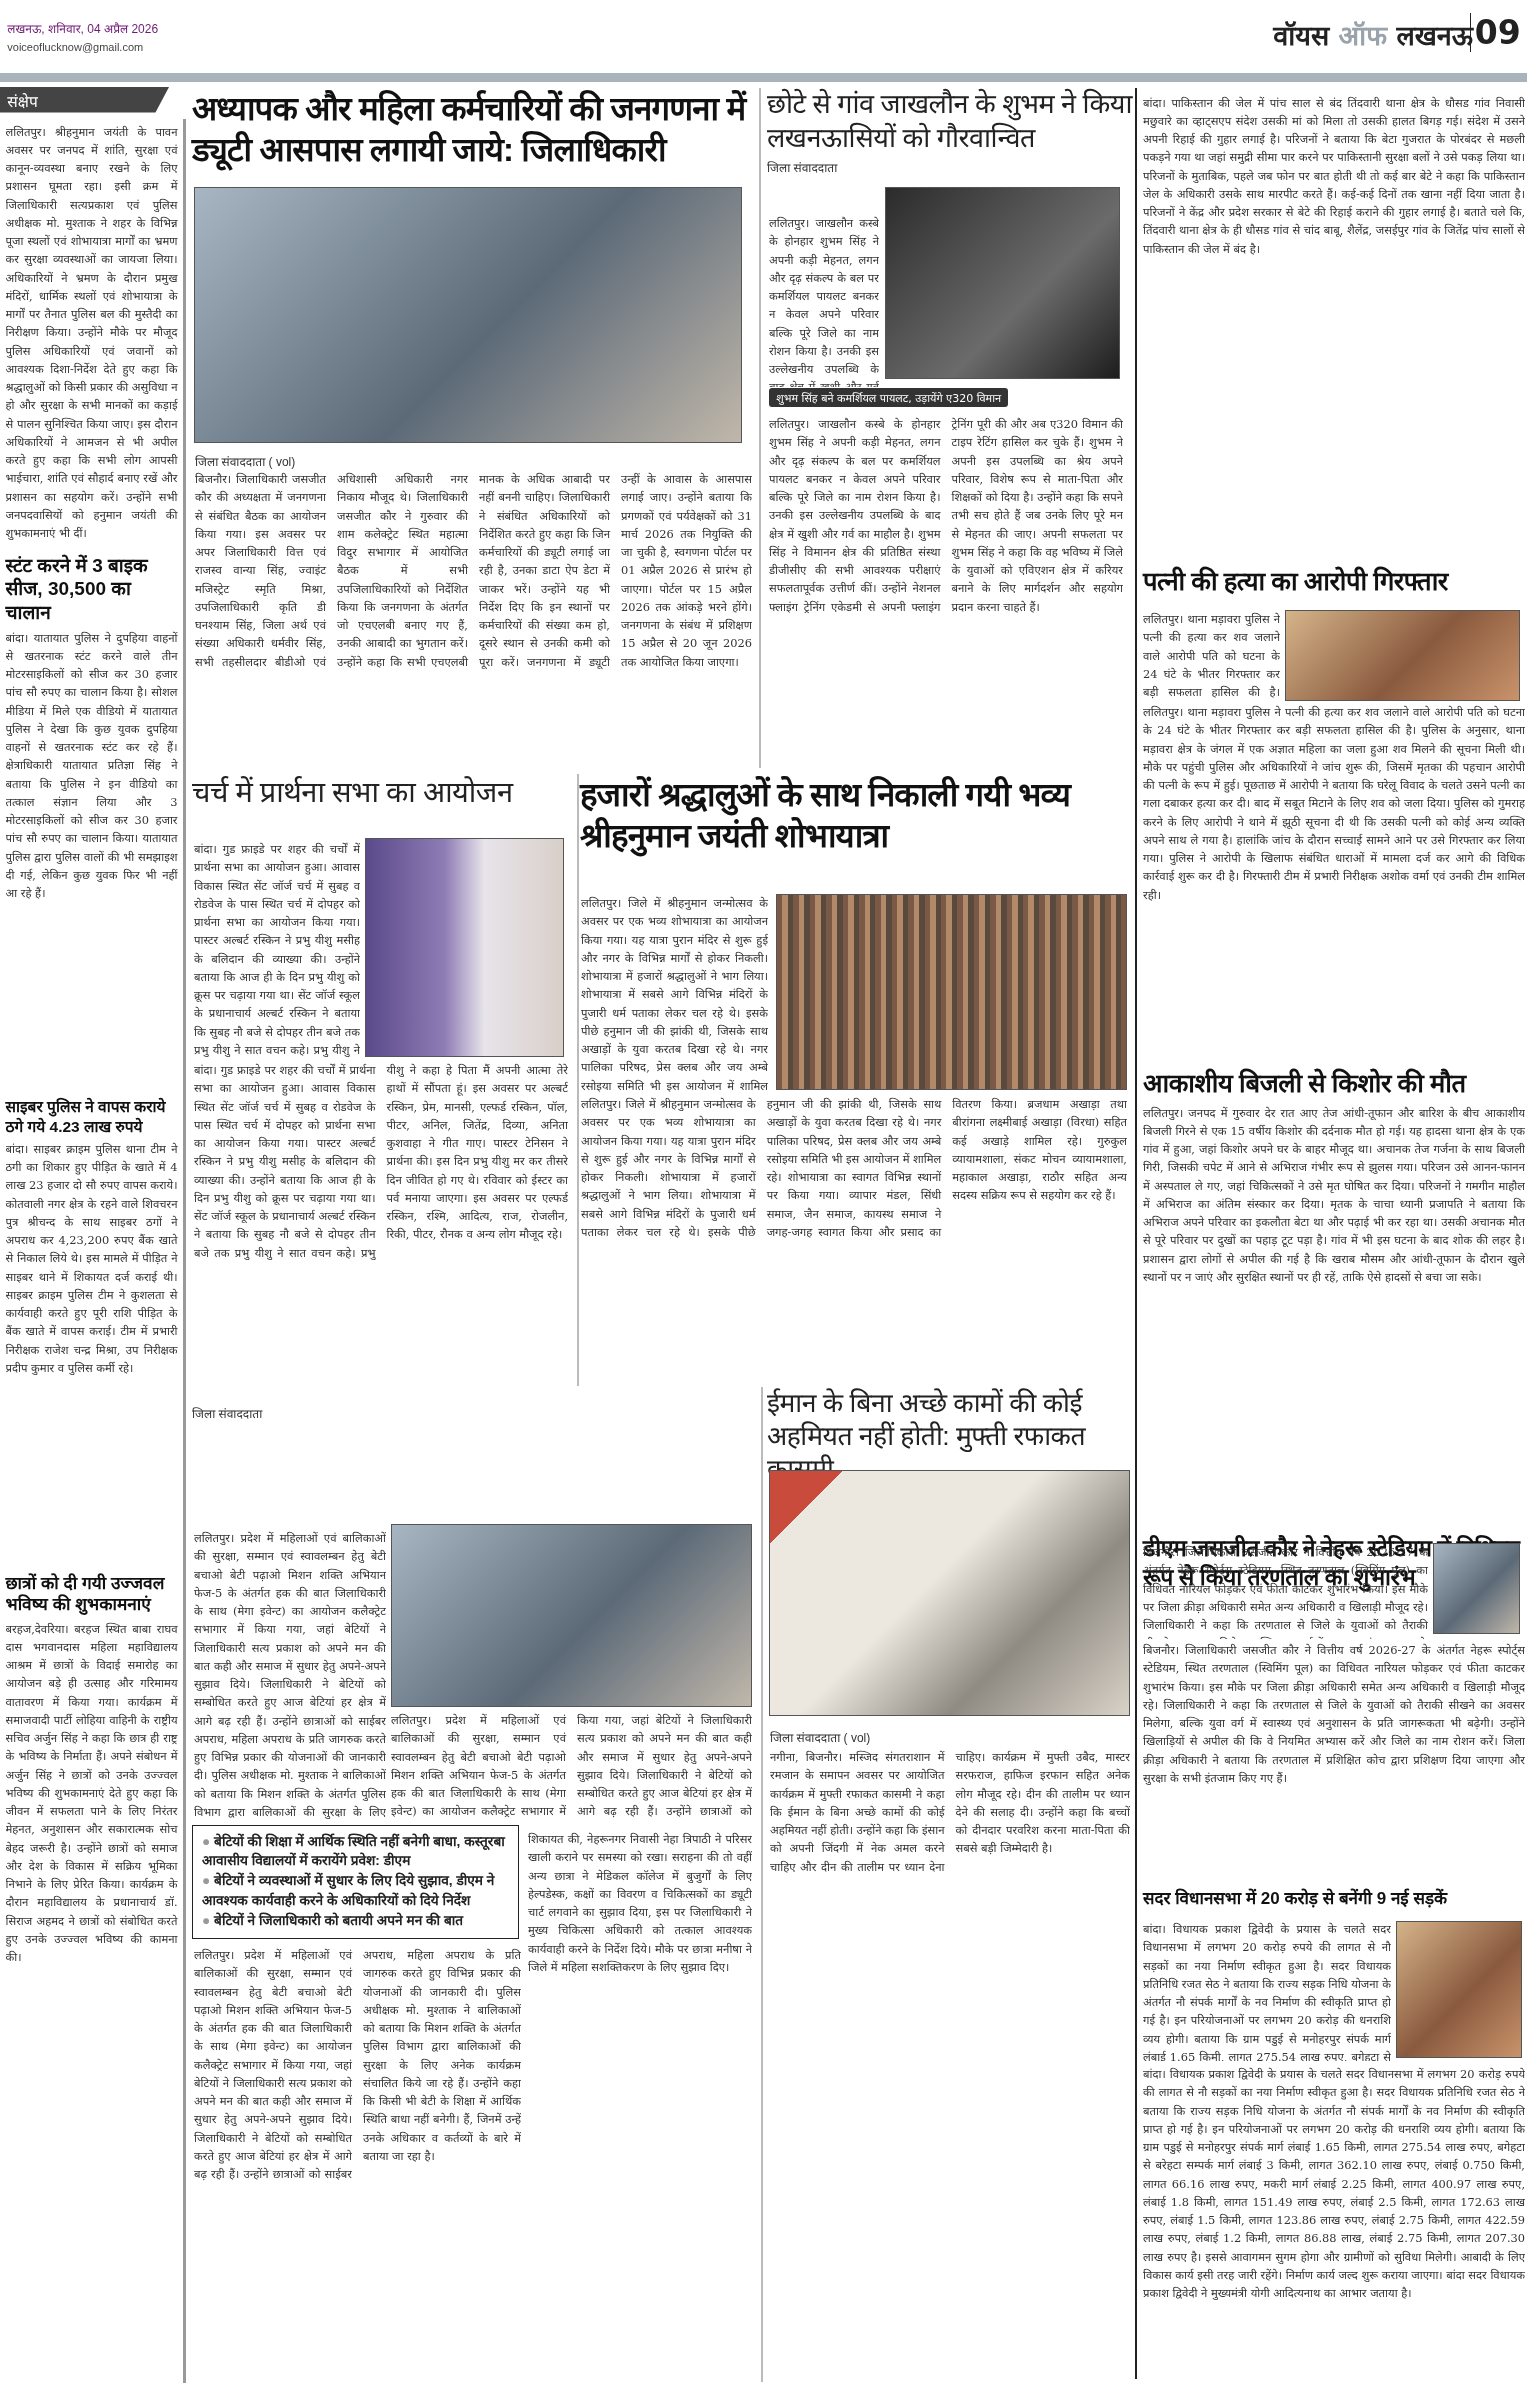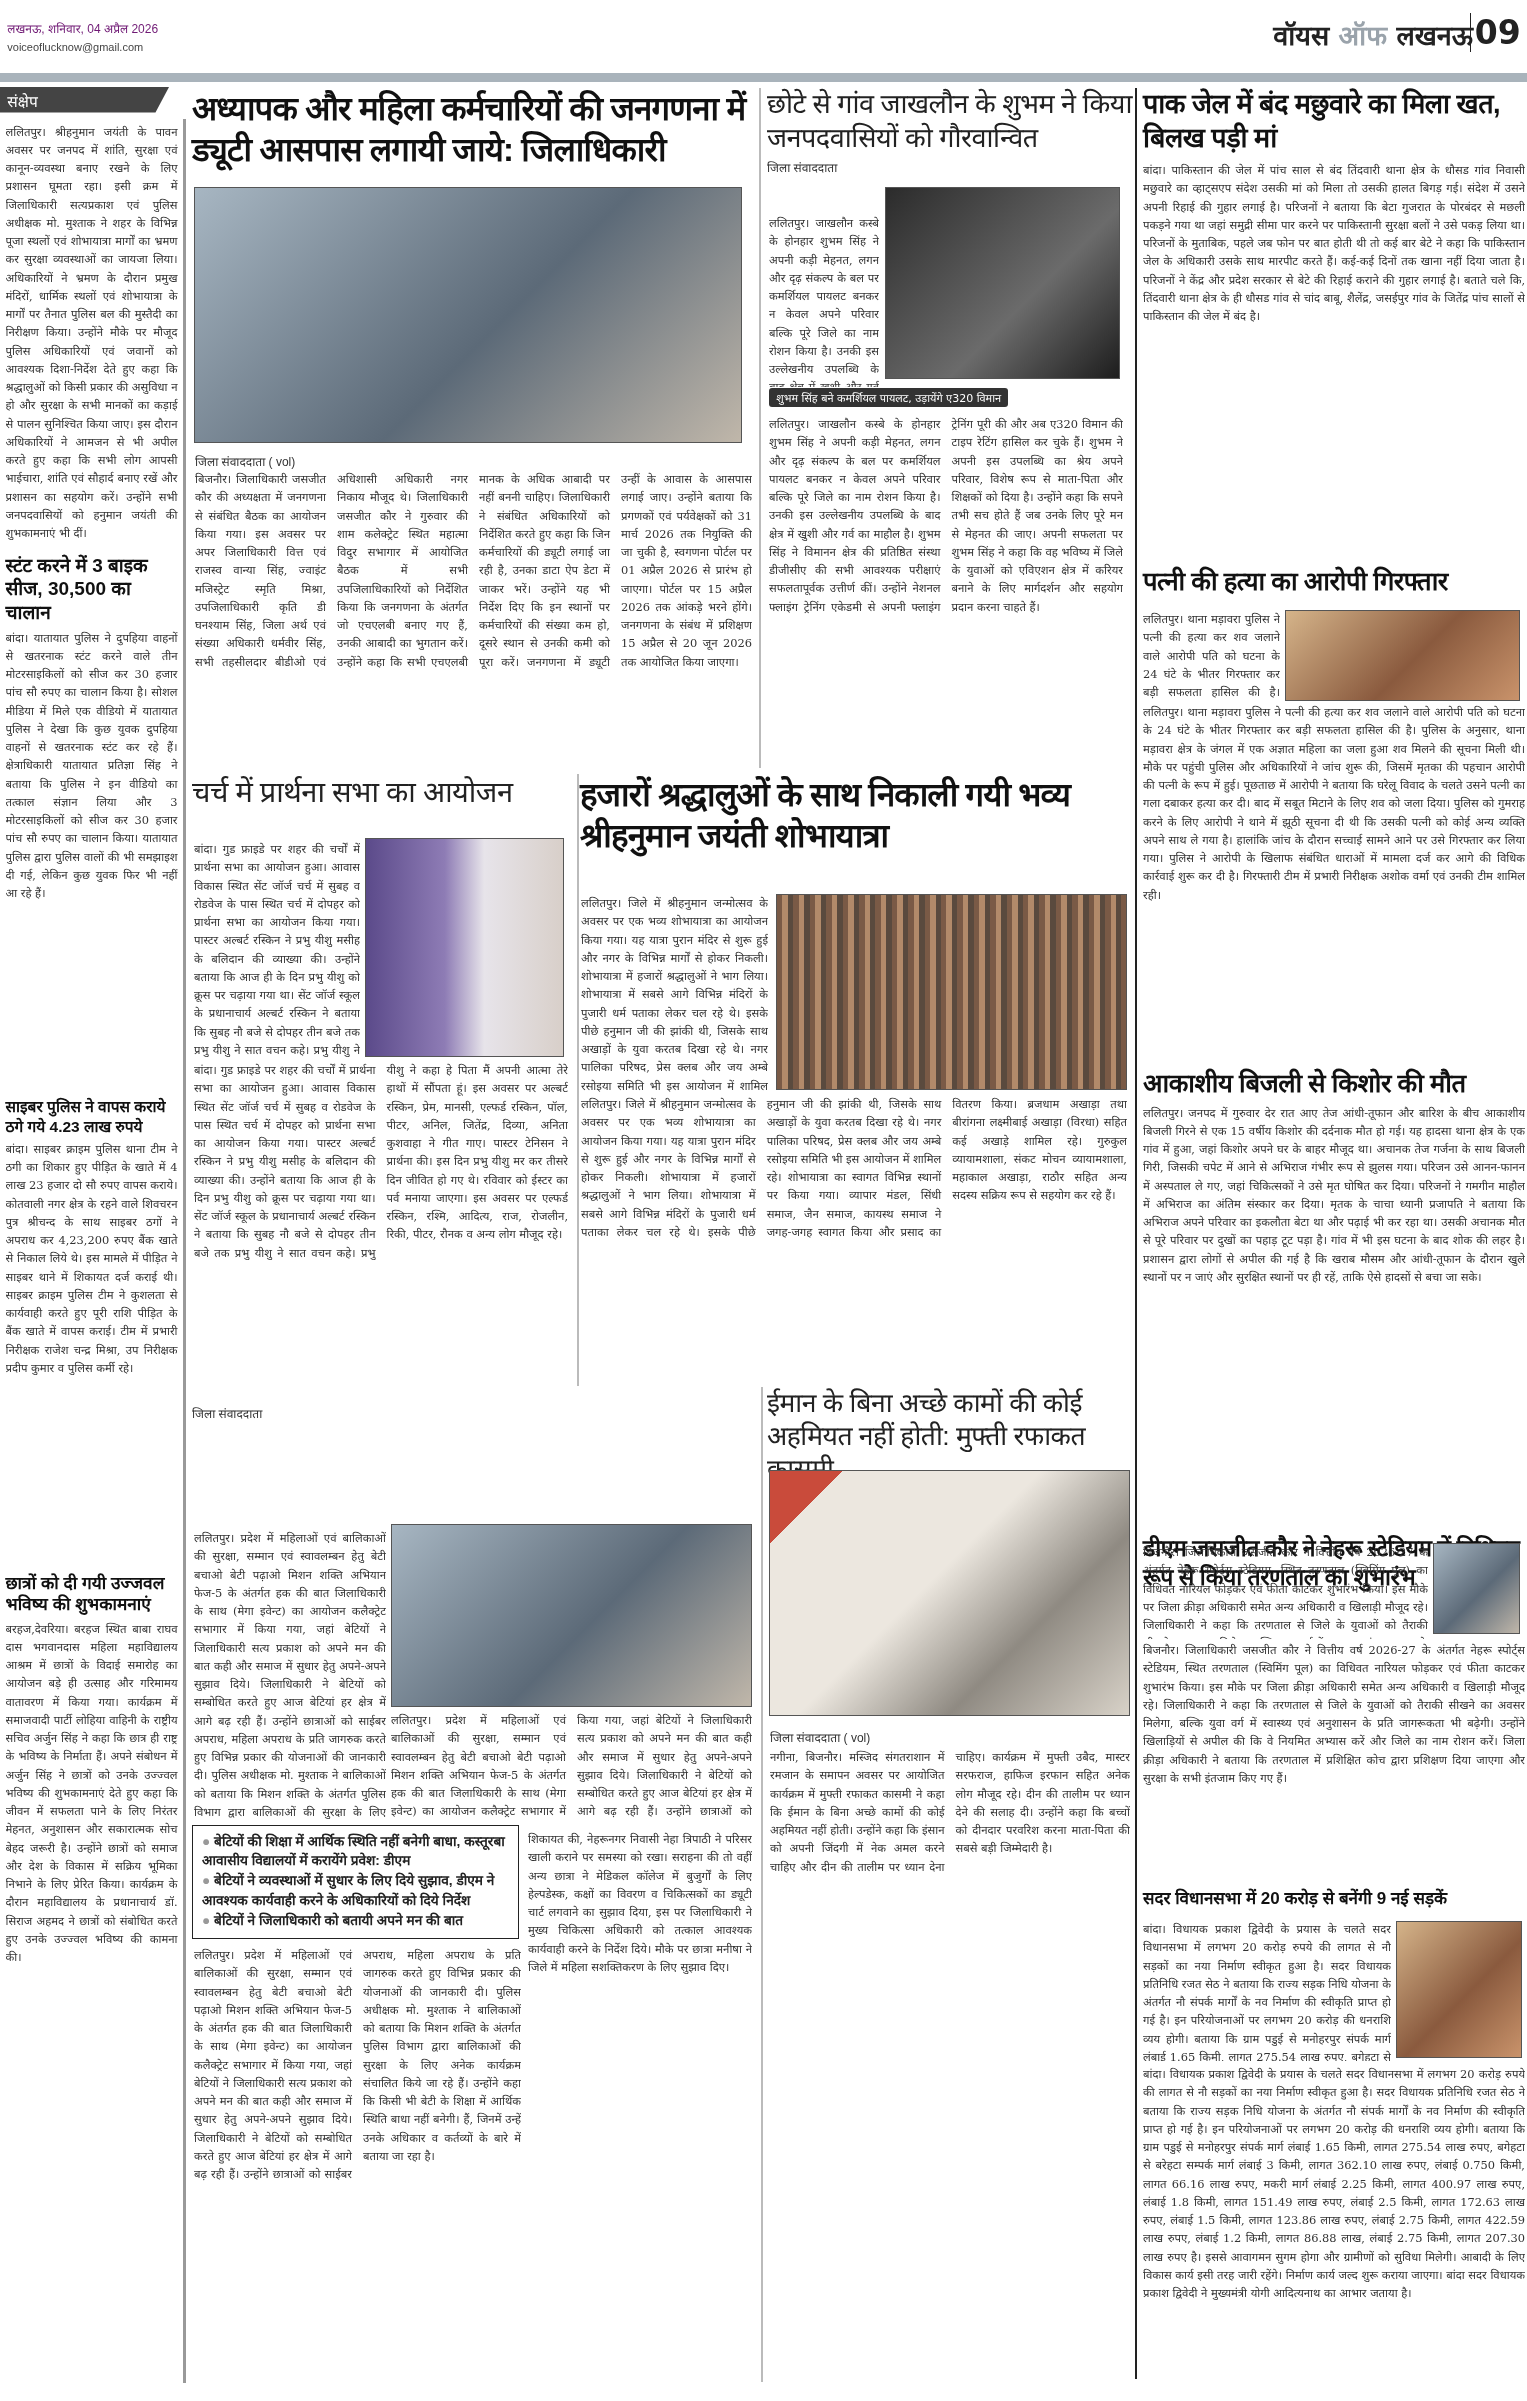--- a/index.html
+++ b/index.html
@@ -73,34 +73,33 @@
 </div>
 
 <article class="col" style="left:192px; top:88px; width:566px;">
   <h1 class="h-big" style="font-size:33px;">अध्यापक और महिला कर्मचारियों की जनगणना में ड्यूटी आसपास लगायी जाये: जिलाधिकारी</h1>
 </article>
 <div class="photo cool" style="left:194px; top:187px; width:548px; height:256px;"></div>
 <div class="byline" style="position:absolute; left:195px; top:449px;">जिला संवाददाता ( vol)</div>
 <p class="body" style="position:absolute; left:195px; top:470px; width:557px; height:292px; overflow:hidden; column-count:4; column-gap:11px;">बिजनौर। जिलाधिकारी जसजीत कौर की अध्यक्षता में जनगणना से संबंधित बैठक का आयोजन किया गया। इस अवसर पर अपर जिलाधिकारी वित्त एवं राजस्व वान्या सिंह, ज्वाइंट मजिस्ट्रेट स्मृति मिश्रा, उपजिलाधिकारी कृति डी घनश्याम सिंह, जिला अर्थ एवं संख्या अधिकारी धर्मवीर सिंह, सभी तहसीलदार बीडीओ एवं अधिशासी अधिकारी नगर निकाय मौजूद थे। जिलाधिकारी जसजीत कौर ने गुरुवार की शाम कलेक्ट्रेट स्थित महात्मा विदुर सभागार में आयोजित बैठक में सभी उपजिलाधिकारियों को निर्देशित किया कि जनगणना के अंतर्गत जो एचएलबी बनाए गए हैं, उनकी आबादी का भुगतान करें। उन्होंने कहा कि सभी एचएलबी मानक के अधिक आबादी पर नहीं बननी चाहिए। जिलाधिकारी ने संबंधित अधिकारियों को निर्देशित करते हुए कहा कि जिन कर्मचारियों की ड्यूटी लगाई जा रही है, उनका डाटा ऐप डेटा में जाकर भरें। उन्होंने यह भी निर्देश दिए कि इन स्थानों पर कर्मचारियों की संख्या कम हो, दूसरे स्थान से उनकी कमी को पूरा करें। जनगणना में ड्यूटी उन्हीं के आवास के आसपास लगाई जाए। उन्होंने बताया कि प्रगणकों एवं पर्यवेक्षकों को 31 मार्च 2026 तक नियुक्ति की जा चुकी है, स्वगणना पोर्टल पर 01 अप्रैल 2026 से प्रारंभ हो जाएगा। पोर्टल पर 15 अप्रैल 2026 तक आंकड़े भरने होंगे। जनगणना के संबंध में प्रशिक्षण 15 अप्रैल से 20 जून 2026 तक आयोजित किया जाएगा।</p>
 
 <article class="col" style="left:767px; top:88px; width:365px;">
-  <h2 class="h-med h-light" style="font-size:27px;">छोटे से गांव जाखलौन के शुभम ने किया जनपदवासियों को गौरवान्वित</h2>
+  <h2 class="h-med h-light" style="font-size:27px;">छोटे से गांव जाखलौन के शुभम ने किया लखनऊासियों को गौरवान्वित</h2>
   <div class="byline">जिला संवाददाता</div>
 </article>
 <div class="photo dark" style="left:885px; top:187px; width:235px; height:192px;"></div>
 <div style="position:absolute; left:769px; top:388px; width:351px;">
   <span class="bullet-pill">शुभम सिंह बने कमर्शियल पायलट, उड़ायेंगे ए320 विमान</span>
 </div>
 <p class="body" style="position:absolute; left:769px; top:214px; width:110px; height:173px; overflow:hidden;">ललितपुर। जाखलौन कस्बे के होनहार शुभम सिंह ने अपनी कड़ी मेहनत, लगन और दृढ़ संकल्प के बल पर कमर्शियल पायलट बनकर न केवल अपने परिवार बल्कि पूरे जिले का नाम रोशन किया है। उनकी इस उल्लेखनीय उपलब्धि के बाद क्षेत्र में खुशी और गर्व का माहौल है। शुभम सिंह ने विमानन क्षेत्र की प्रतिष्ठित संस्था डीजीसीए की सभी आवश्यक परीक्षाएं सफलतापूर्वक उत्तीर्ण कीं। उन्होंने नेशनल फ्लाइंग ट्रेनिंग एकेडमी से अपनी फ्लाइंग ट्रेनिंग पूरी की और अब ए320 विमान की टाइप रेटिंग हासिल कर चुके हैं। शुभम ने अपनी इस उपलब्धि का श्रेय अपने परिवार, विशेष रूप से माता-पिता और शिक्षकों को दिया है। उन्होंने कहा कि सपने तभी सच होते हैं जब उनके लिए पूरे मन से मेहनत की जाए। अपनी सफलता पर शुभम सिंह ने कहा कि वह भविष्य में जिले के युवाओं को एविएशन क्षेत्र में करियर बनाने के लिए मार्गदर्शन और सहयोग प्रदान करना चाहते हैं।</p>
 <p class="body" style="position:absolute; left:769px; top:415px; width:354px; height:347px; overflow:hidden; column-count:2; column-gap:11px;">ललितपुर। जाखलौन कस्बे के होनहार शुभम सिंह ने अपनी कड़ी मेहनत, लगन और दृढ़ संकल्प के बल पर कमर्शियल पायलट बनकर न केवल अपने परिवार बल्कि पूरे जिले का नाम रोशन किया है। उनकी इस उल्लेखनीय उपलब्धि के बाद क्षेत्र में खुशी और गर्व का माहौल है। शुभम सिंह ने विमानन क्षेत्र की प्रतिष्ठित संस्था डीजीसीए की सभी आवश्यक परीक्षाएं सफलतापूर्वक उत्तीर्ण कीं। उन्होंने नेशनल फ्लाइंग ट्रेनिंग एकेडमी से अपनी फ्लाइंग ट्रेनिंग पूरी की और अब ए320 विमान की टाइप रेटिंग हासिल कर चुके हैं। शुभम ने अपनी इस उपलब्धि का श्रेय अपने परिवार, विशेष रूप से माता-पिता और शिक्षकों को दिया है। उन्होंने कहा कि सपने तभी सच होते हैं जब उनके लिए पूरे मन से मेहनत की जाए। अपनी सफलता पर शुभम सिंह ने कहा कि वह भविष्य में जिले के युवाओं को एविएशन क्षेत्र में करियर बनाने के लिए मार्गदर्शन और सहयोग प्रदान करना चाहते हैं।</p>
 
 <div class="vline dark" style="left:1135px; top:88px; height:2291px;"></div>
 
 <article class="col" style="left:1143px; top:88px; width:382px;">
-  <h2 class="h-med" style="font-size:27px;">पाक जेल में बंद मछुवारे का मिला खत, बिलख पड़ी मां</h2>
   <p class="body" style="margin-top:5.5px; height:351px; overflow:hidden;">बांदा। पाकिस्तान की जेल में पांच साल से बंद तिंदवारी थाना क्षेत्र के धौसड गांव निवासी मछुवारे का व्हाट्सएप संदेश उसकी मां को मिला तो उसकी हालत बिगड़ गई। संदेश में उसने अपनी रिहाई की गुहार लगाई है। परिजनों ने बताया कि बेटा गुजरात के पोरबंदर से मछली पकड़ने गया था जहां समुद्री सीमा पार करने पर पाकिस्तानी सुरक्षा बलों ने उसे पकड़ लिया था। परिजनों के मुताबिक, पहले जब फोन पर बात होती थी तो कई बार बेटे ने कहा कि पाकिस्तान जेल के अधिकारी उसके साथ मारपीट करते हैं। कई-कई दिनों तक खाना नहीं दिया जाता है। परिजनों ने केंद्र और प्रदेश सरकार से बेटे की रिहाई कराने की गुहार लगाई है। बताते चले कि, तिंदवारी थाना क्षेत्र के ही धौसड गांव से चांद बाबू, शैलेंद्र, जसईपुर गांव के जितेंद्र पांच सालों से पाकिस्तान की जेल में बंद है।</p>
 </article>
 
 <article class="col" style="left:1143px; top:566px; width:382px;">
   <h2 class="h-med" style="font-size:25.6px;">पत्नी की हत्या का आरोपी गिरफ्तार</h2>
 </article>
 <div class="photo warm" style="left:1285px; top:610px; width:235px; height:91px;"></div>
 <p class="body" style="position:absolute; left:1143px; top:610px; width:137px; height:91px; overflow:hidden;">ललितपुर। थाना मड़ावरा पुलिस ने पत्नी की हत्या कर शव जलाने वाले आरोपी पति को घटना के 24 घंटे के भीतर गिरफ्तार कर बड़ी सफलता हासिल की है। पुलिस के अनुसार, थाना मड़ावरा क्षेत्र के जंगल में एक अज्ञात महिला का जला हुआ शव मिलने की सूचना मिली थी। मौके पर पहुंची पुलिस और अधिकारियों ने जांच शुरू की, जिसमें मृतका की पहचान आरोपी की पत्नी के रूप में हुई। पूछताछ में आरोपी ने बताया कि घरेलू विवाद के चलते उसने पत्नी का गला दबाकर हत्या कर दी। बाद में सबूत मिटाने के लिए शव को जला दिया। पुलिस को गुमराह करने के लिए आरोपी ने थाने में झूठी सूचना दी थी कि उसकी पत्नी को कोई अन्य व्यक्ति अपने साथ ले गया है। हालांकि जांच के दौरान सच्चाई सामने आने पर उसे गिरफ्तार कर लिया गया। पुलिस ने आरोपी के खिलाफ संबंधित धाराओं में मामला दर्ज कर आगे की विधिक कार्रवाई शुरू कर दी है। गिरफ्तारी टीम में प्रभारी निरीक्षक अशोक वर्मा एवं उनकी टीम शामिल रही।</p>
 <p class="body" style="position:absolute; left:1143px; top:703px; width:382px; height:365px; overflow:hidden;">ललितपुर। थाना मड़ावरा पुलिस ने पत्नी की हत्या कर शव जलाने वाले आरोपी पति को घटना के 24 घंटे के भीतर गिरफ्तार कर बड़ी सफलता हासिल की है। पुलिस के अनुसार, थाना मड़ावरा क्षेत्र के जंगल में एक अज्ञात महिला का जला हुआ शव मिलने की सूचना मिली थी। मौके पर पहुंची पुलिस और अधिकारियों ने जांच शुरू की, जिसमें मृतका की पहचान आरोपी की पत्नी के रूप में हुई। पूछताछ में आरोपी ने बताया कि घरेलू विवाद के चलते उसने पत्नी का गला दबाकर हत्या कर दी। बाद में सबूत मिटाने के लिए शव को जला दिया। पुलिस को गुमराह करने के लिए आरोपी ने थाने में झूठी सूचना दी थी कि उसकी पत्नी को कोई अन्य व्यक्ति अपने साथ ले गया है। हालांकि जांच के दौरान सच्चाई सामने आने पर उसे गिरफ्तार कर लिया गया। पुलिस ने आरोपी के खिलाफ संबंधित धाराओं में मामला दर्ज कर आगे की विधिक कार्रवाई शुरू कर दी है। गिरफ्तारी टीम में प्रभारी निरीक्षक अशोक वर्मा एवं उनकी टीम शामिल रही।</p>
 

